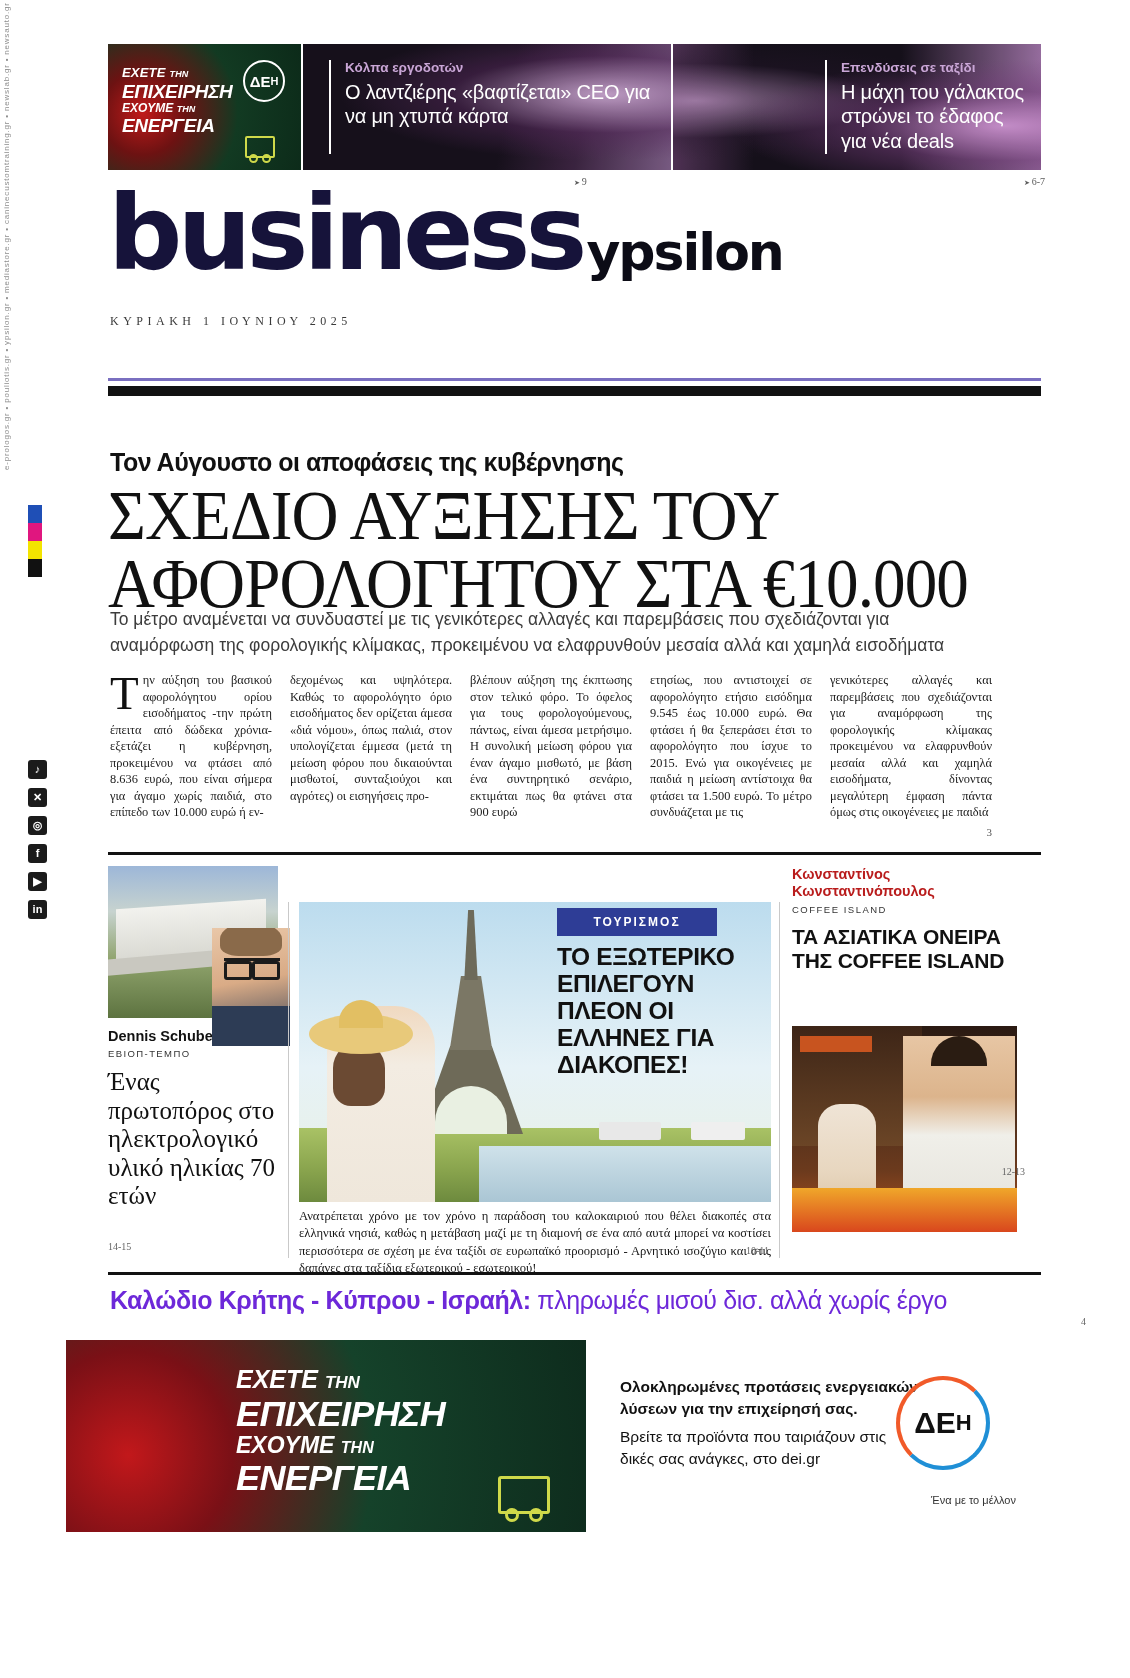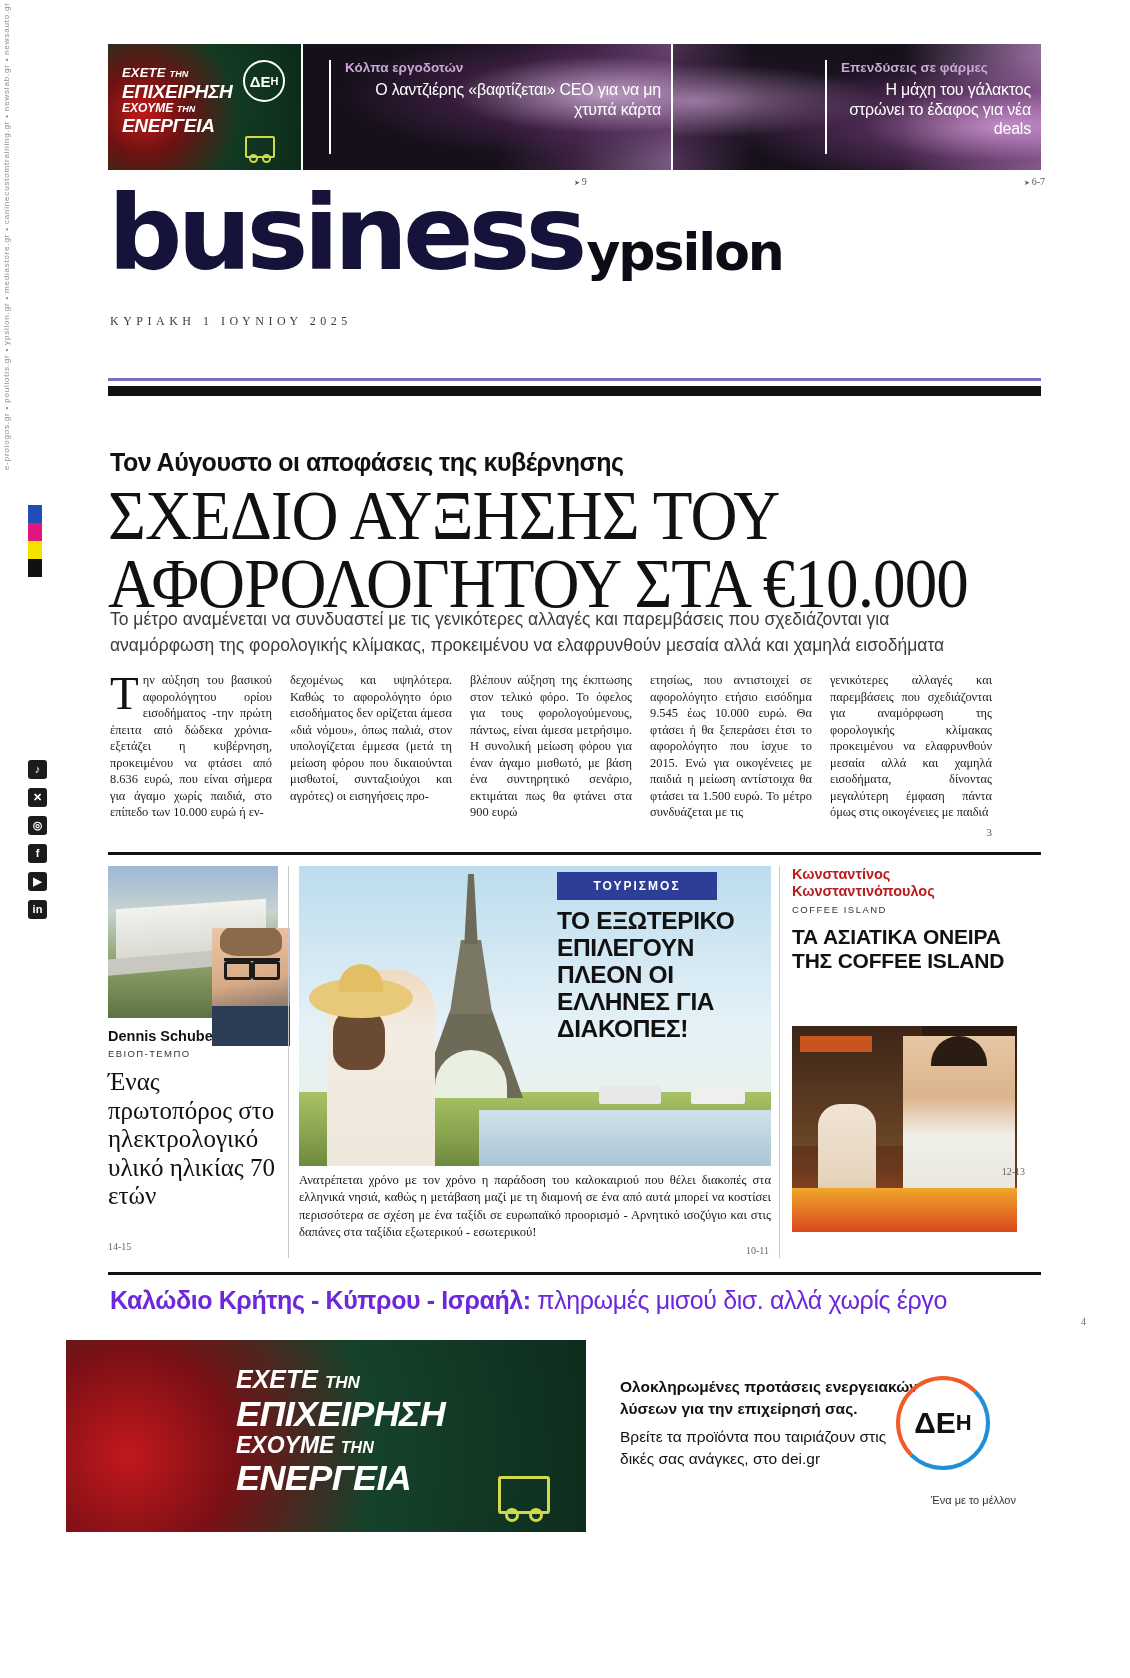--- a/index.html
+++ b/index.html
@@ -90,21 +90,21 @@
   }
   .tz-b .photo {
     background:
       radial-gradient(ellipse at 90% 65%, rgba(214,150,216,.9) 0%, rgba(120,60,125,.55) 30%, rgba(16,8,20,0) 58%),
       radial-gradient(ellipse at 6% 45%, rgba(196,150,200,.75) 0%, rgba(40,20,45,.3) 38%, rgba(16,8,20,0) 60%),
       linear-gradient(90deg,#523056 0%, #160d1a 22%, #160d1a 62%, #9c6ea3 100%);
   }
   .tz .bar { position: absolute; left: 26px; top: 16px; width: 2px; height: 94px; background: #fff; }
   .tz .txt { position: absolute; left: 42px; top: 16px; right: 10px; }
   .tz .kick { color: #c9a6d6; font-size: 13.5px; font-weight: 700; margin-bottom: 5px; }
-  .tz .hd { color: #fff; font-size: 16px; line-height: 1.22; font-weight: 400; letter-spacing: -.2px; text-align: right; }
+  .tz .hd { color: #fff; font-size: 20px; line-height: 1.22; font-weight: 400; letter-spacing: -.2px; }
   .tz-b .txt { left: 168px; }
   .tz-b .bar { left: 152px; }
 
   .pgref { position: absolute; font-size: 10px; color: #5b5b5b; font-family: "Liberation Serif", serif; }
   .pgref::before { content: "➤ "; font-size: 7px; }
   .ref-a { left: 508px; top: 176px; }
   .ref-b { left: 958px; top: 176px; }
 
   
   .masthead { position: absolute; left: 42px; top: 186px; height: 110px; }
@@ -194,21 +194,21 @@
   .portrait .glass::before { left: 0; } .portrait .glass::after { right: 0; }
   .portrait .suit { position: absolute; left: 0; bottom: 0; width: 78px; height: 40px; background: #2d3c55; }
   .f-name { margin-top: 10px; font-size: 14.5px; font-weight: 800; line-height: 1.12; color: #111; }
   .f-org { margin-top: 4px; font-size: 9.5px; letter-spacing: 1.4px; color: #333; }
   .f-head {
     margin-top: 9px; font-family: "Liberation Serif", serif;
     font-size: 25px; line-height: 1.14; color: #111;
   }
   .f-pg { position: absolute; left: 0; bottom: 6px; font-size: 10px; color: #666; font-family: "Liberation Serif", serif; }
 
-  .f-mid { width: 492px; position: relative; padding: 0 28px; border-left: 1px solid #c9c9c9; border-right: 1px solid #c9c9c9; }
+  .f-mid { width: 492px; position: relative; padding: 0 28px; border-left: 1px solid #c9c9c9; border-right: 1px solid #c9c9c9; margin-top: 36px; }
   .t-photo {
     position: absolute; left: 10px; top: 0; width: 472px; height: 300px; overflow: hidden;
     background: linear-gradient(180deg,#cfe6f2 0%, #dfeef5 38%, #cfe1c0 60%, #a8bd86 100%);
   }
   .t-sky { position: absolute; inset: 0; background: linear-gradient(180deg,#bcdcee 0%, #e6f2f7 55%, #e9f0e2 100%); }
   .t-eiffel { position: absolute; left: 112px; top: 8px; width: 120px; height: 222px; }
   .t-eiffel .t1 { position: absolute; left: 48px; top: 0; width: 24px; height: 70px; background: #6d6a5a; clip-path: polygon(38% 0,62% 0,78% 100%,22% 100%); }
   .t-eiffel .t2 { position: absolute; left: 32px; top: 66px; width: 56px; height: 74px; background: #7b7765; clip-path: polygon(32% 0,68% 0,88% 100%,12% 100%); }
   .t-eiffel .t3 { position: absolute; left: 8px; top: 136px; width: 104px; height: 88px; background: #6e6a58; clip-path: polygon(30% 0,70% 0,100% 100%,0 100%); }
   .t-eiffel .arc { position: absolute; left: 24px; top: 176px; width: 72px; height: 48px; background: #e9f0e2; border-radius: 36px 36px 0 0; }
@@ -356,21 +356,21 @@
       <div class="txt">
         <div class="kick">Κόλπα εργοδοτών</div>
         <div class="hd">Ο λαντζιέρης «βαφτίζεται» CEO για να μη χτυπά κάρτα</div>
       </div>
     </div>
 
     <div class="tz tz-b">
       <div class="photo"></div>
       <div class="bar"></div>
       <div class="txt">
-        <div class="kick">Επενδύσεις σε φάρμες</div>
+        <div class="kick">Επενδύσεις σε ταξίδι</div>
         <div class="hd">Η μάχη του γάλακτος στρώνει το έδαφος για νέα deals</div>
       </div>
     </div>
   </div>
 
   <div class="pgref ref-a">9</div>
   <div class="pgref ref-b">6-7</div>
 
   <div class="masthead">
     <div class="mast-row">

